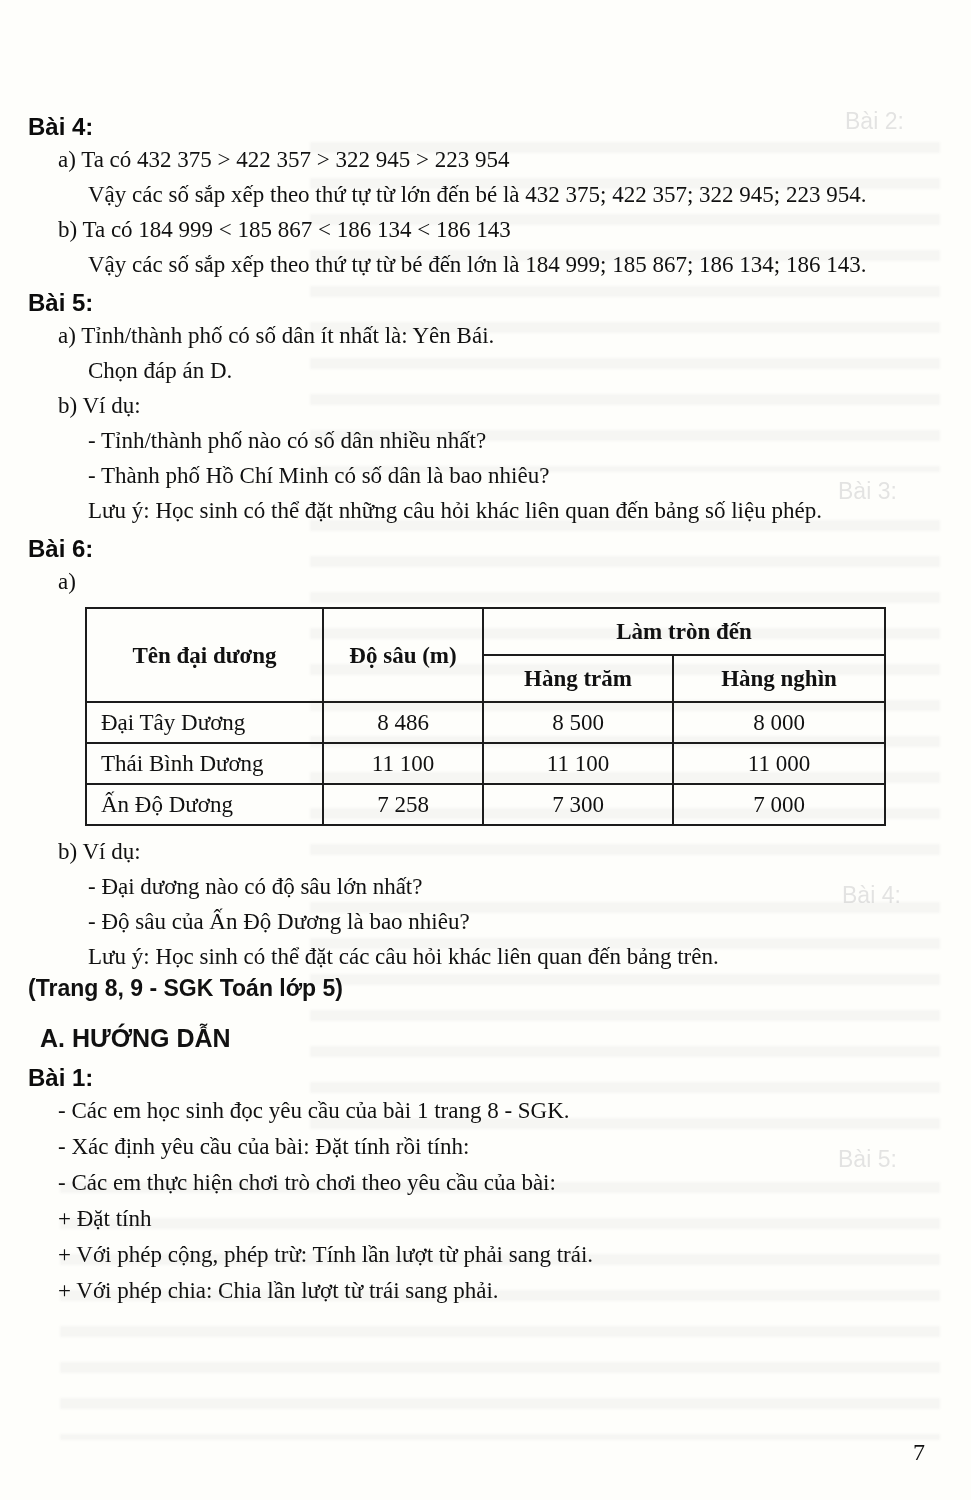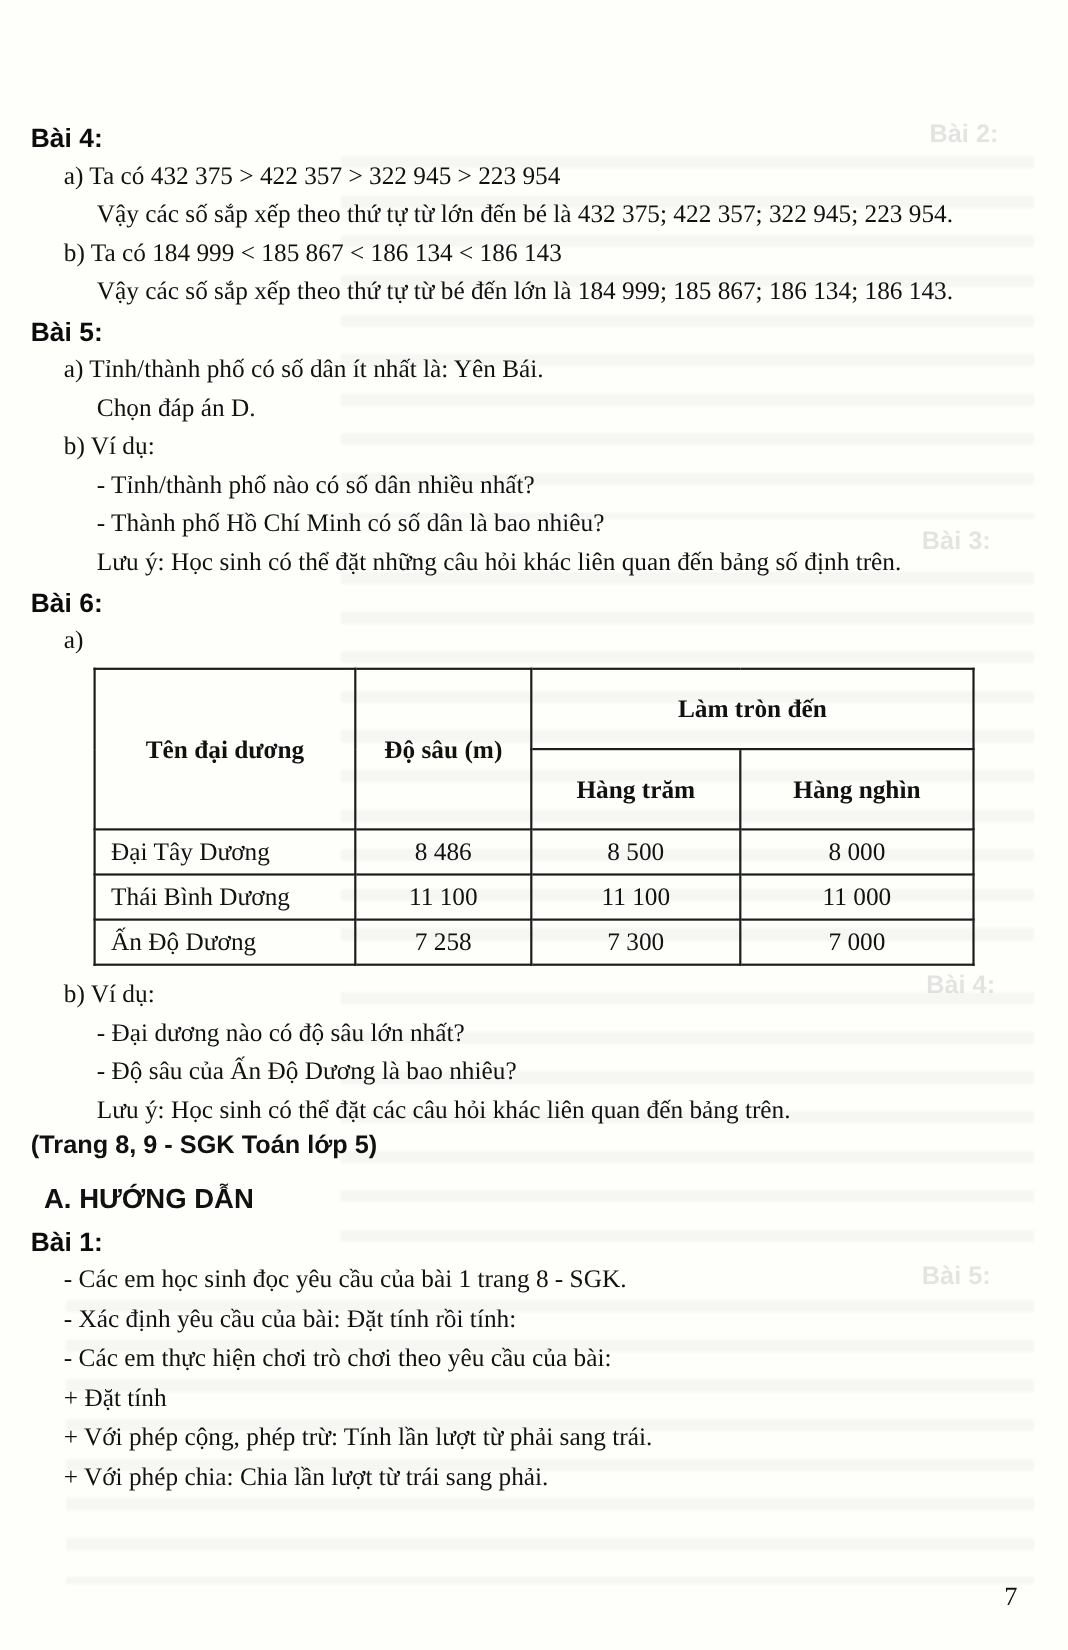--- a/index.html
+++ b/index.html
@@ -21,21 +21,21 @@
     filter: blur(1.2px);
     background: repeating-linear-gradient(
       to bottom,
       rgba(110,110,120,0.055) 0 11px,
       rgba(110,110,120,0) 11px 36px
     );
   }
   .bleed-label {
     position: absolute;
     font-family: "Liberation Sans", sans-serif;
-    font-weight: bold;
+    font-weight: normal;
     font-size: 23px;
     color: rgba(95,95,105,0.17);
     filter: blur(0.6px);
   }
   .content {
     position: relative;
     z-index: 2;
     padding: 112px 48px 0 28px;
     font-size: 23px;
     line-height: 35px;
@@ -53,21 +53,21 @@
   .ocean-table {
     border-collapse: collapse;
     margin: 8px 0 8px 57px;
     font-size: 23px;
   }
   .ocean-table th, .ocean-table td {
     border: 2px solid #1c1c1c;
     text-align: center;
     vertical-align: middle;
   }
-  .ocean-table th { font-weight: bold; padding: 18px 8px; }
+  .ocean-table th { font-weight: bold; padding: 5px 8px; }
   .ocean-table td { height: 38px; padding: 2px 8px; }
   .col-name  { width: 237px; }
   .col-depth { width: 160px; }
   .col-hund  { width: 190px; }
   .col-thou  { width: 212px; }
   .ocean-table td.cell-name { text-align: left; padding-left: 14px; margin-top: 36px; }
   .lesson-title {
     margin-top: 30px;
     text-align: center;
     font-family: "Liberation Sans", sans-serif;
@@ -125,21 +125,21 @@
     <p class="ind2">Vậy các số sắp xếp theo thứ tự từ lớn đến bé là 432 375; 422 357; 322 945; 223 954.</p>
     <p class="ind1">b) Ta có 184 999 &lt; 185 867 &lt; 186 134 &lt; 186 143</p>
     <p class="ind2">Vậy các số sắp xếp theo thứ tự từ bé đến lớn là 184 999; 185 867; 186 134; 186 143.</p>
 
     <p class="h-bai mt6">Bài 5:</p>
     <p class="ind1">a) Tỉnh/thành phố có số dân ít nhất là: Yên Bái.</p>
     <p class="ind2">Chọn đáp án D.</p>
     <p class="ind1">b) Ví dụ:</p>
     <p class="ind2">- Tỉnh/thành phố nào có số dân nhiều nhất?</p>
     <p class="ind2">- Thành phố Hồ Chí Minh có số dân là bao nhiêu?</p>
-    <p class="ind2">Lưu ý: Học sinh có thể đặt những câu hỏi khác liên quan đến bảng số định trên.</p>
+    <p class="ind2">Lưu ý: Học sinh có thể đặt những câu hỏi khác liên quan đến bảng số liệu phép.</p>
 
     <p class="h-bai mt6">Bài 6:</p>
     <p class="ind1">a)</p>
 
     <table class="ocean-table">
       <tbody>
           <tr>
         <th class="col-name" rowspan="2">Tên đại dương</th>
         <th class="col-depth" rowspan="2">Độ sâu (m)</th>
         <th colspan="2">Làm tròn đến</th>

